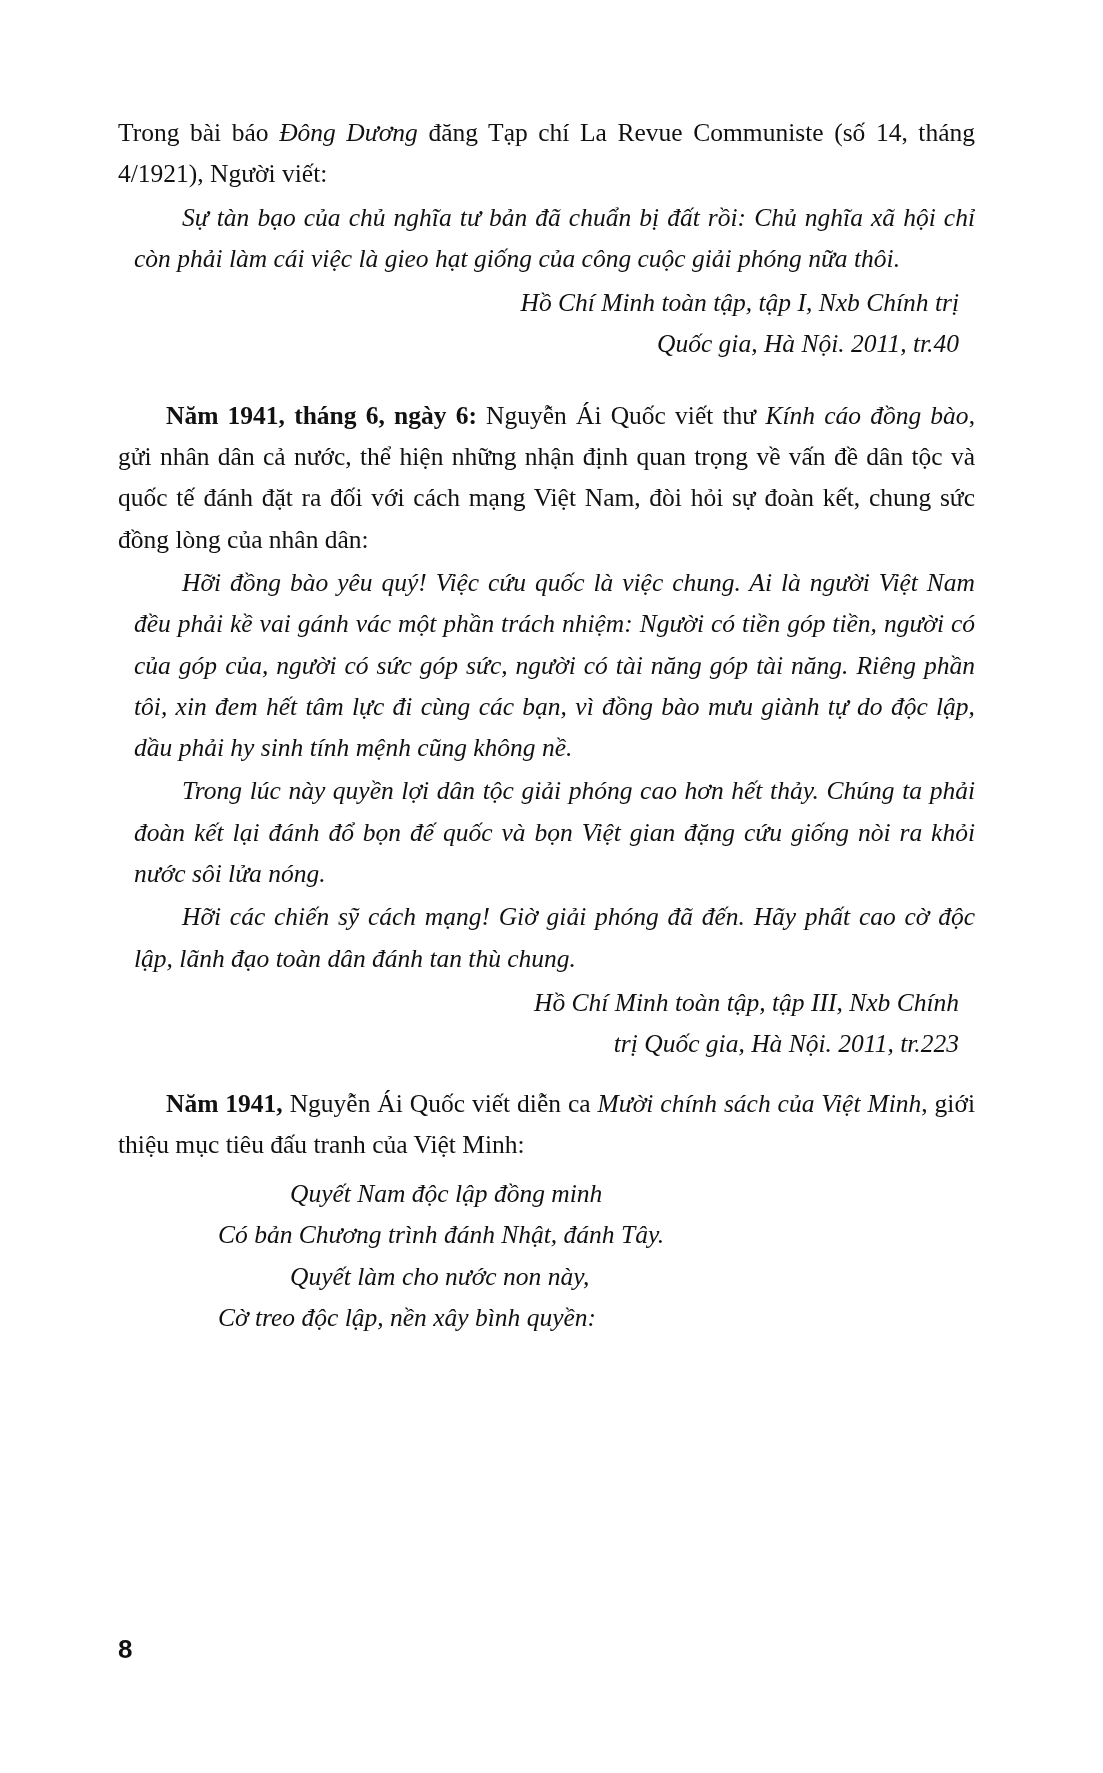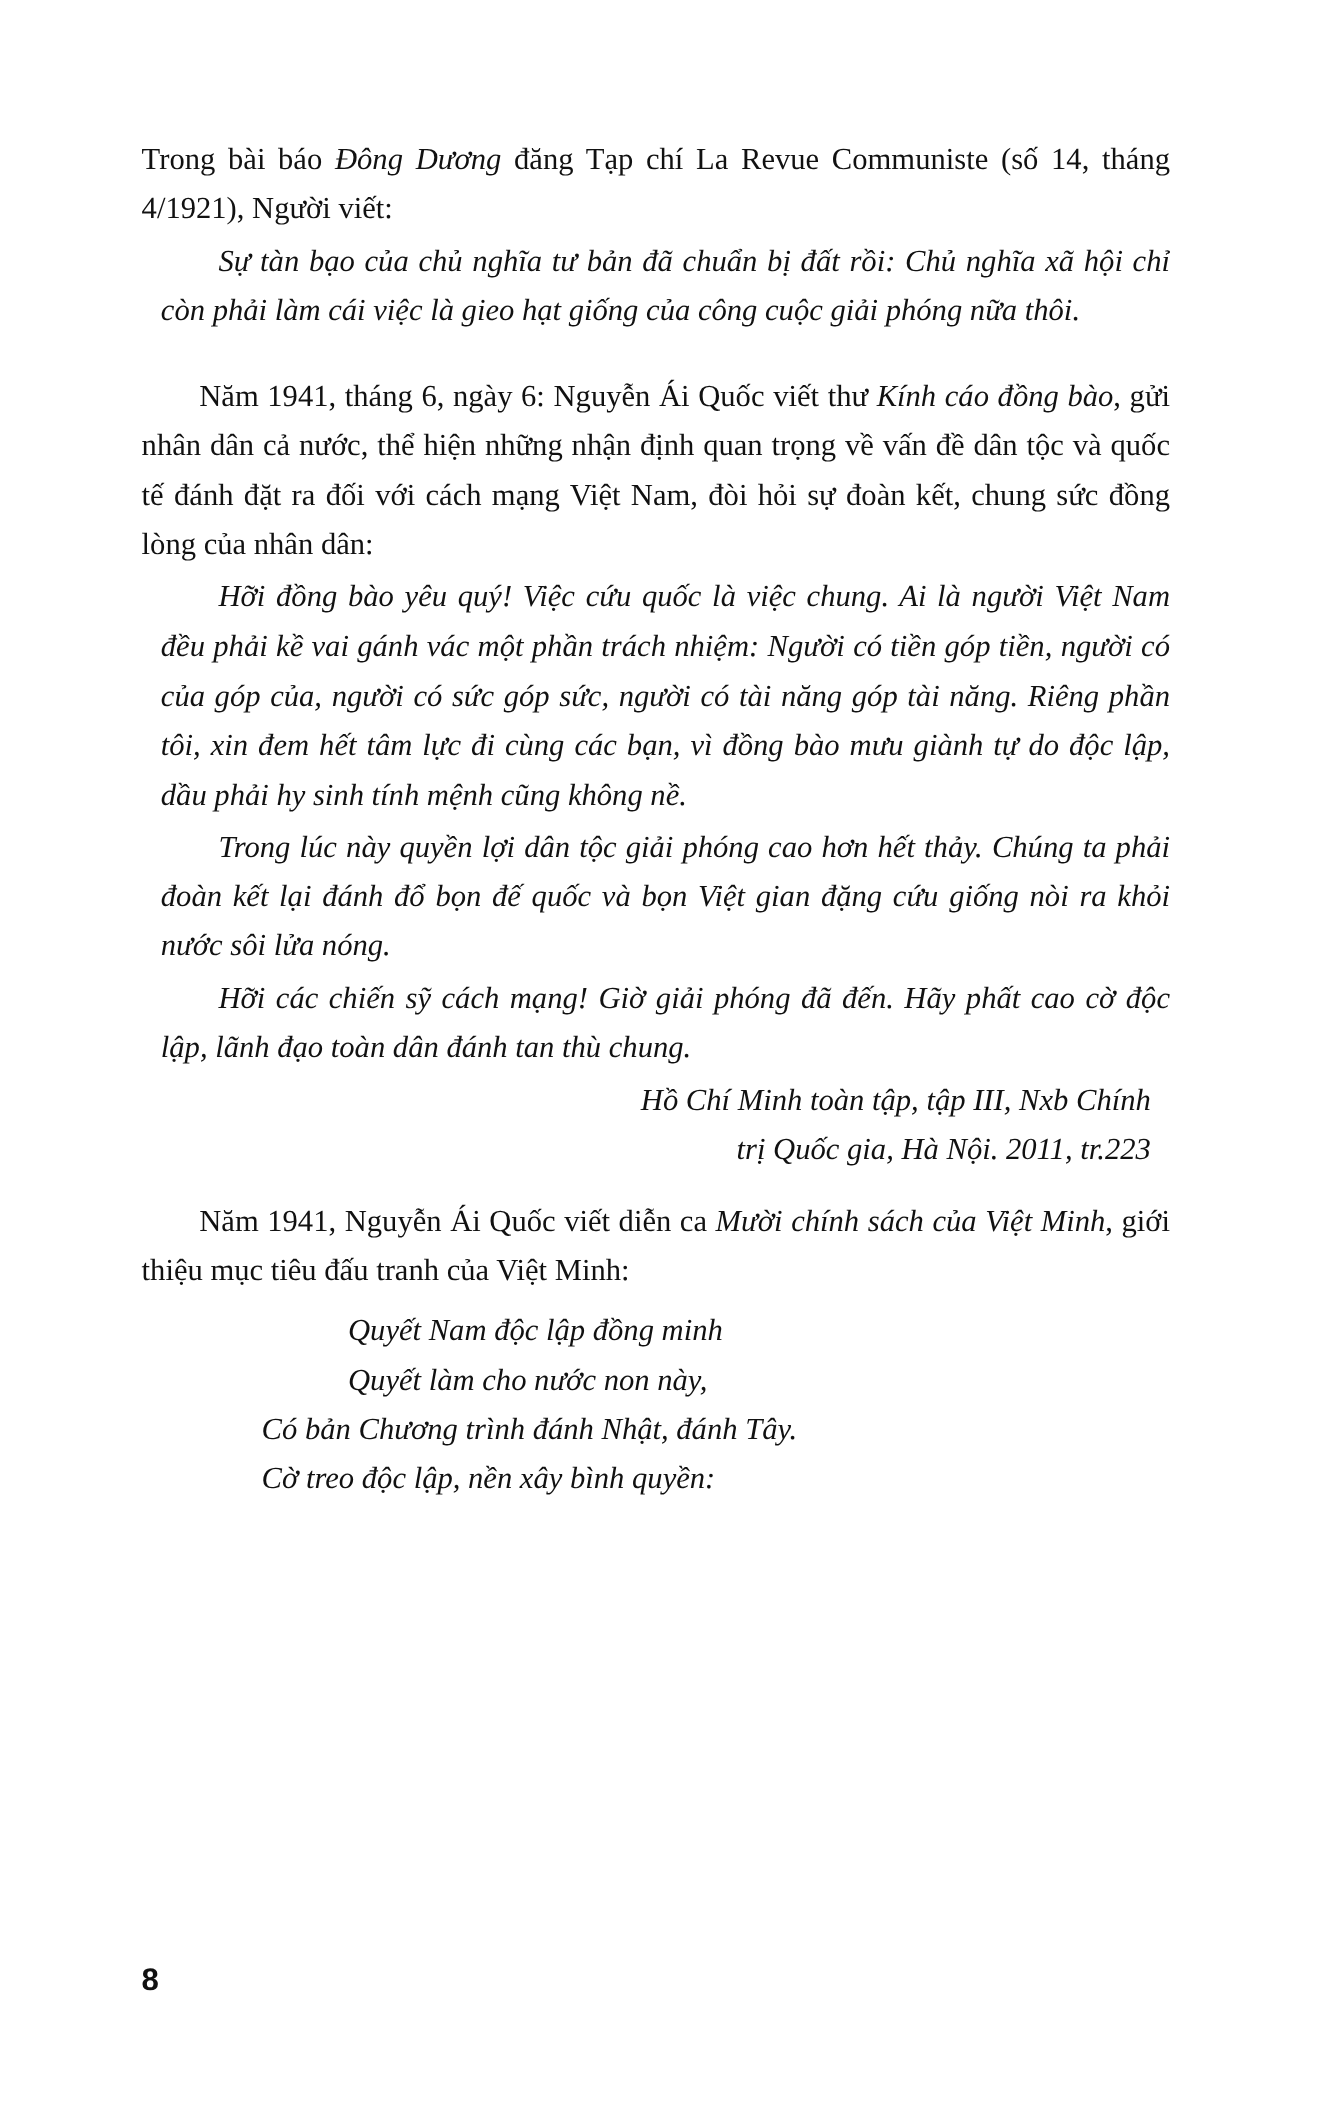--- a/index.html
+++ b/index.html
@@ -55,21 +55,21 @@
   .source .line2 {
     display: block;
   }
   .gap-lg {
     margin-top: 30px;
   }
   .gap-md {
     margin-top: 18px;
   }
   .bold {
-    font-weight: normal;
+    font-weight: bold;
   }
   .ital {
     font-style: italic;
   }
   .verse {
     font-style: italic;
     line-height: 1.62;
     font-size: 25.5px;
     margin-top: 8px;
   }
@@ -94,40 +94,44 @@
 <body>
 
 <div class="page">
 
   <div class="body-text">
 
     <p class="para-intro"><span>Trong bài báo </span><span class="ital">Đông Dương</span><span> đăng Tạp chí La Revue Communiste (số 14, tháng 4/1921), Người viết:</span></p>
 
     <p class="quote">Sự tàn bạo của chủ nghĩa tư bản đã chuẩn bị đất rồi: Chủ nghĩa xã hội chỉ còn phải làm cái việc là gieo hạt giống của công cuộc giải phóng nữa thôi.</p>
 
+    <div class="source">
+      <span>Hồ Chí Minh toàn tập, tập I, Nxb Chính trị</span>
+      <span class="line2">Quốc gia, Hà Nội. 2011, tr.40</span>
+    </div>
 
     <p class="indent gap-lg"><span class="bold">Năm 1941, tháng 6, ngày 6:</span><span> Nguyễn Ái Quốc viết thư </span><span class="ital">Kính cáo đồng bào</span><span>, gửi nhân dân cả nước, thể hiện những nhận định quan trọng về vấn đề dân tộc và quốc tế đánh đặt ra đối với cách mạng Việt Nam, đòi hỏi sự đoàn kết, chung sức đồng lòng của nhân dân:</span></p>
 
     <p class="quote">Hỡi đồng bào yêu quý! Việc cứu quốc là việc chung. Ai là người Việt Nam đều phải kề vai gánh vác một phần trách nhiệm: Người có tiền góp tiền, người có của góp của, người có sức góp sức, người có tài năng góp tài năng. Riêng phần tôi, xin đem hết tâm lực đi cùng các bạn, vì đồng bào mưu giành tự do độc lập, dầu phải hy sinh tính mệnh cũng không nề.</p>
 
     <p class="quote">Trong lúc này quyền lợi dân tộc giải phóng cao hơn hết thảy. Chúng ta phải đoàn kết lại đánh đổ bọn đế quốc và bọn Việt gian đặng cứu giống nòi ra khỏi nước sôi lửa nóng.</p>
 
     <p class="quote">Hỡi các chiến sỹ cách mạng! Giờ giải phóng đã đến. Hãy phất cao cờ độc lập, lãnh đạo toàn dân đánh tan thù chung.</p>
 
     <div class="source">
       <span>Hồ Chí Minh toàn tập, tập III, Nxb Chính</span>
       <span class="line2">trị Quốc gia, Hà Nội. 2011, tr.223</span>
     </div>
 
     <p class="indent gap-md"><span class="bold">Năm 1941,</span><span> Nguyễn Ái Quốc viết diễn ca </span><span class="ital">Mười chính sách của Việt Minh</span><span>, giới thiệu mục tiêu đấu tranh của Việt Minh:</span></p>
 
     <div class="verse">
       <span class="v v1">Quyết Nam độc lập đồng minh</span>
+      <span class="v v2">Có bản Chương trình đánh Nhật, đánh Tây.</span>
       <span class="v v3">Quyết làm cho nước non này,</span>
-      <span class="v v2">Có bản Chương trình đánh Nhật, đánh Tây.</span>
       <span class="v v4">Cờ treo độc lập, nền xây bình quyền:</span>
     </div>
 
   </div>
 
   <div class="page-number">8</div>
 
 </div>
 
 </body></html>

